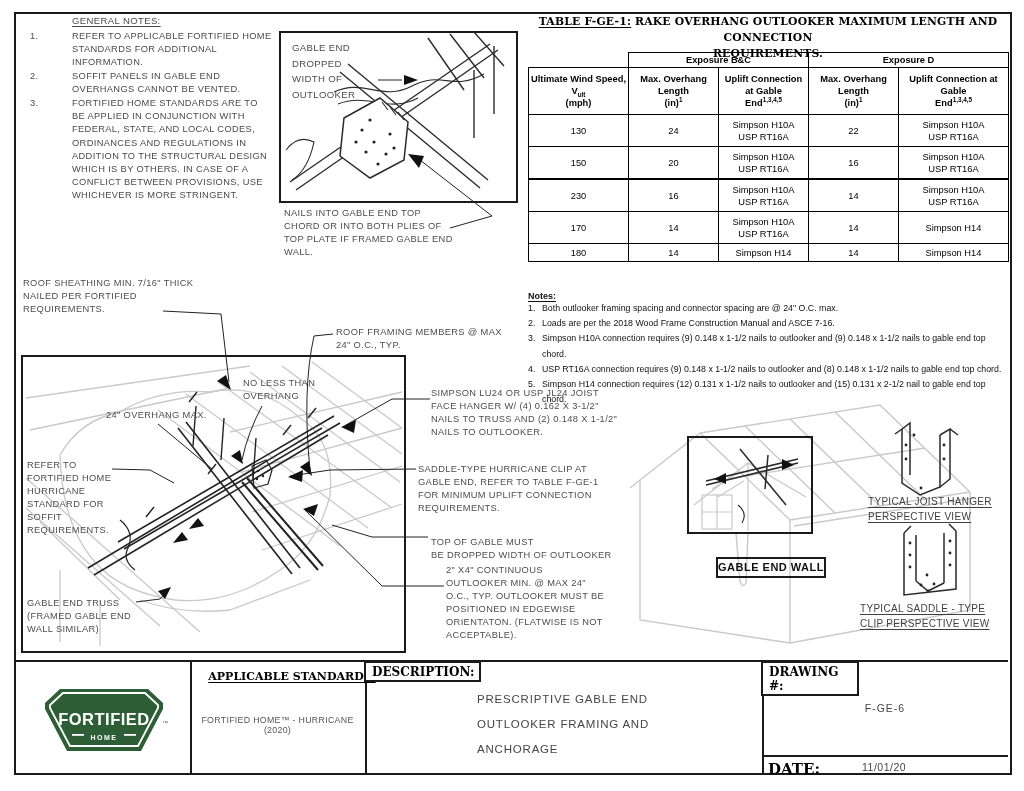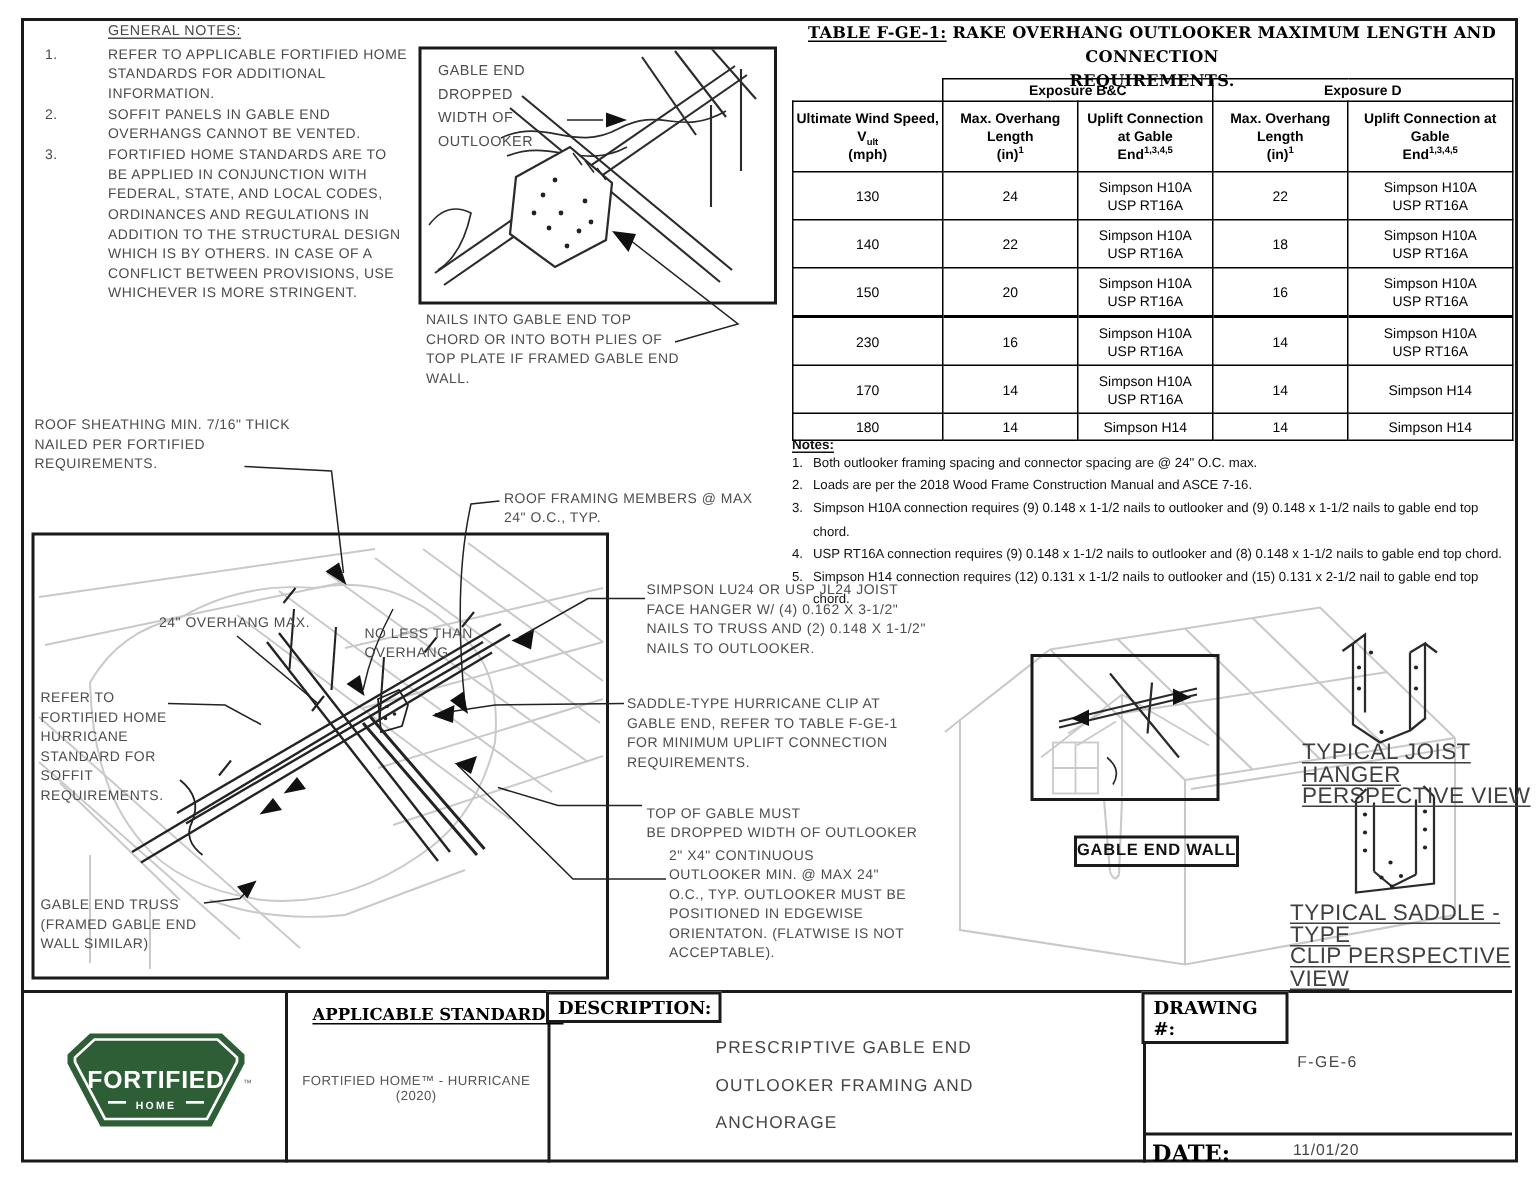--- a/index.html
+++ b/index.html
@@ -38,21 +38,21 @@
   .tn-item{display:flex;font-size:8.8px;line-height:15.2px;color:#111;}
   .tn-n{width:14px;flex:none;}
   
   #tbl-title{left:520px;top:14px;width:496px;text-align:center;
              font-family:"DejaVu Serif",serif;font-weight:bold;font-size:10.8px;
              line-height:16px;color:#000;letter-spacing:.2px;}
   
   #gew{left:716px;top:557px;width:106px;height:17px;border:2px solid #1a1a1a;
        font-weight:bold;font-size:11px;letter-spacing:.5px;text-align:center;
        line-height:17px;color:#111;}
-  .cap{position:absolute;font-size:15px;line-height:14.5px;color:#3f3f3f;
+  .cap{position:absolute;font-size:10px;line-height:14.5px;color:#3f3f3f;
        letter-spacing:.3px;white-space:pre-line;text-decoration:underline;
        text-underline-offset:2px;}
   
   #tb{left:14px;top:660px;width:994px;height:113px;border-top:2px solid #1a1a1a;}
   .tb-div{position:absolute;top:0;width:0;height:113px;border-left:2px solid #1a1a1a;}
   .hdrbox{position:absolute;border:2px solid #1a1a1a;background:#fff;
           font-family:"DejaVu Serif",serif;font-weight:bold;font-size:12px;
           color:#000;padding:2px 6px 1px 6px;}
   #std-head{position:absolute;left:0;top:8px;width:351px;text-align:center;
             font-family:"DejaVu Serif",serif;font-weight:bold;font-size:11px;
@@ -191,33 +191,20 @@
     </td>
   </tr>
   <tr class="r">
     <td>130</td>
     <td>24</td>
     <td class="conn">
             <div>Simpson H10A</div>
             <div>USP RT16A</div>
           </td>
     <td>22</td>
-    <td class="conn">
-            <div>Simpson H10A</div>
-            <div>USP RT16A</div>
-          </td>
-  </tr>
-  <tr class="r">
-    <td>140</td>
-    <td>22</td>
-    <td class="conn">
-            <div>Simpson H10A</div>
-            <div>USP RT16A</div>
-          </td>
-    <td>18</td>
     <td class="conn">
             <div>Simpson H10A</div>
             <div>USP RT16A</div>
           </td>
   </tr>
   <tr class="r">
     <td>150</td>
     <td>20</td>
     <td class="conn">
             <div>Simpson H10A</div>
@@ -374,21 +361,21 @@
     <polygon points="173,273 182,262 188,270"></polygon>
     <polygon points="171,317 158,321 165,329"></polygon>
   </g>
 </svg>
 
 <div class="lbl" style="left:23px;top:277px;">ROOF SHEATHING MIN. 7/16" THICK
 NAILED PER FORTIFIED
 REQUIREMENTS.</div>
 <div class="lbl" style="left:336px;top:326px;">ROOF FRAMING MEMBERS @ MAX
 24" O.C., TYP.</div>
-<div class="lbl" style="left:243px;top:377px;margin-top:39px;">NO LESS THAN
+<div class="lbl" style="left:243px;top:377px;">NO LESS THAN
 OVERHANG</div>
 <div class="lbl" style="left:106px;top:409px;">24" OVERHANG MAX.</div>
 <div class="lbl" style="left:27px;top:459px;">REFER TO
 FORTIFIED HOME
 HURRICANE
 STANDARD FOR
 SOFFIT
 REQUIREMENTS.</div>
 <div class="lbl" style="left:27px;top:597px;">GABLE END TRUSS
 (FRAMED GABLE END

